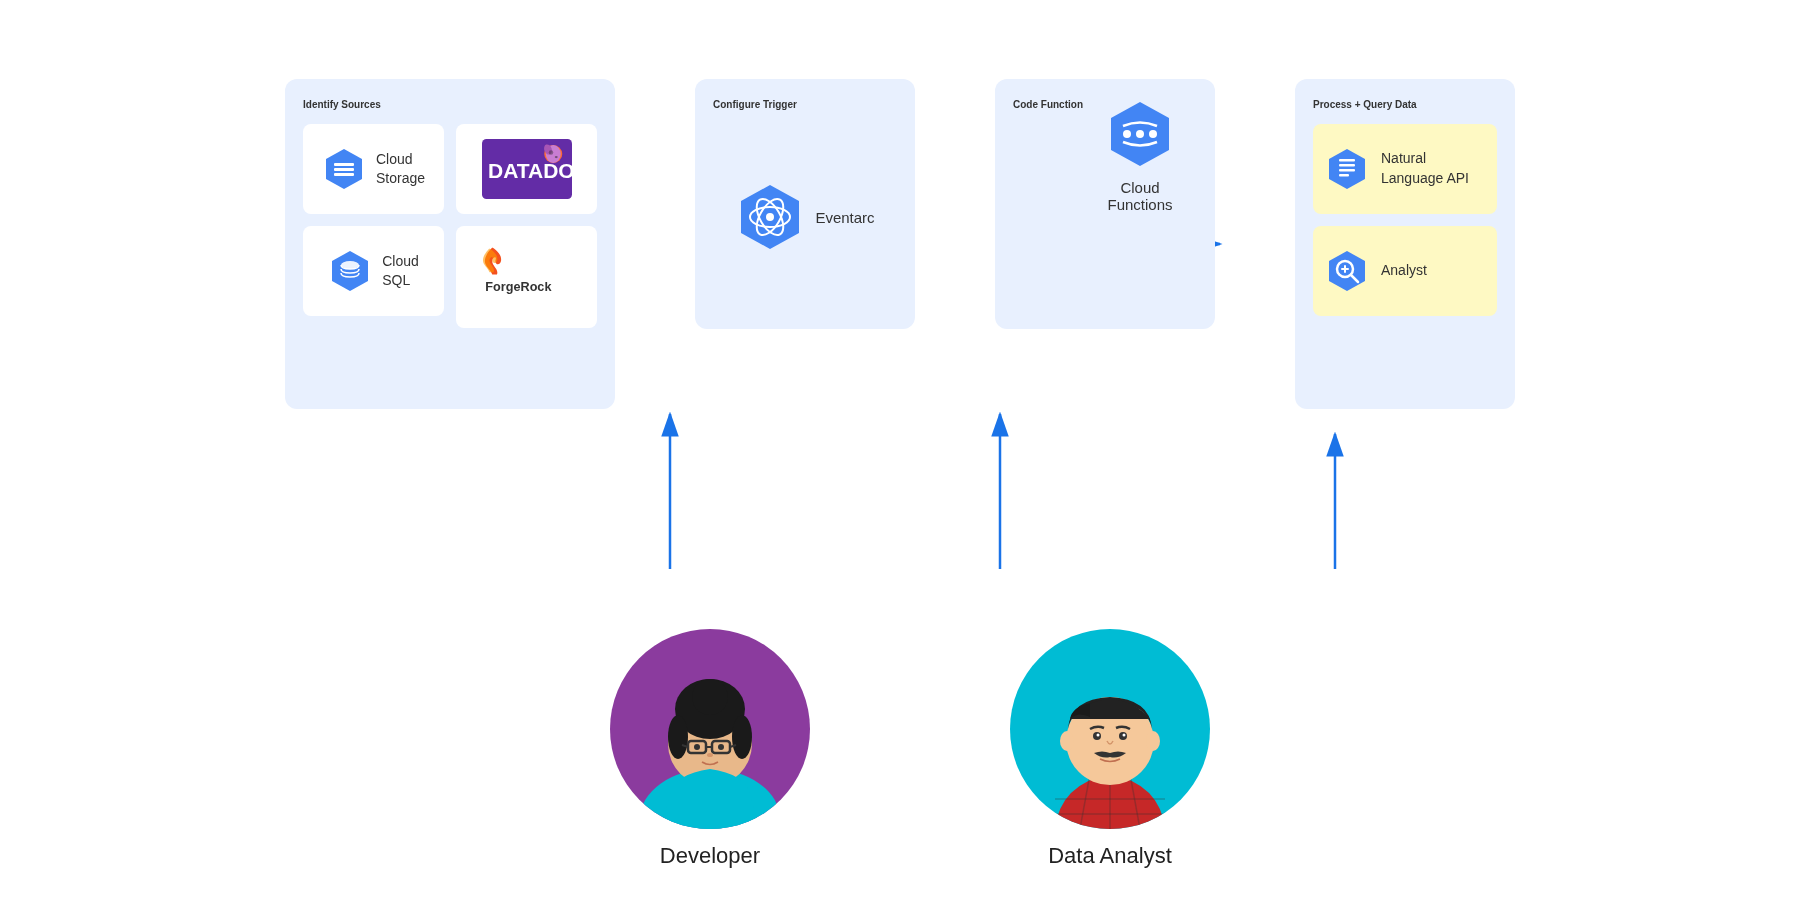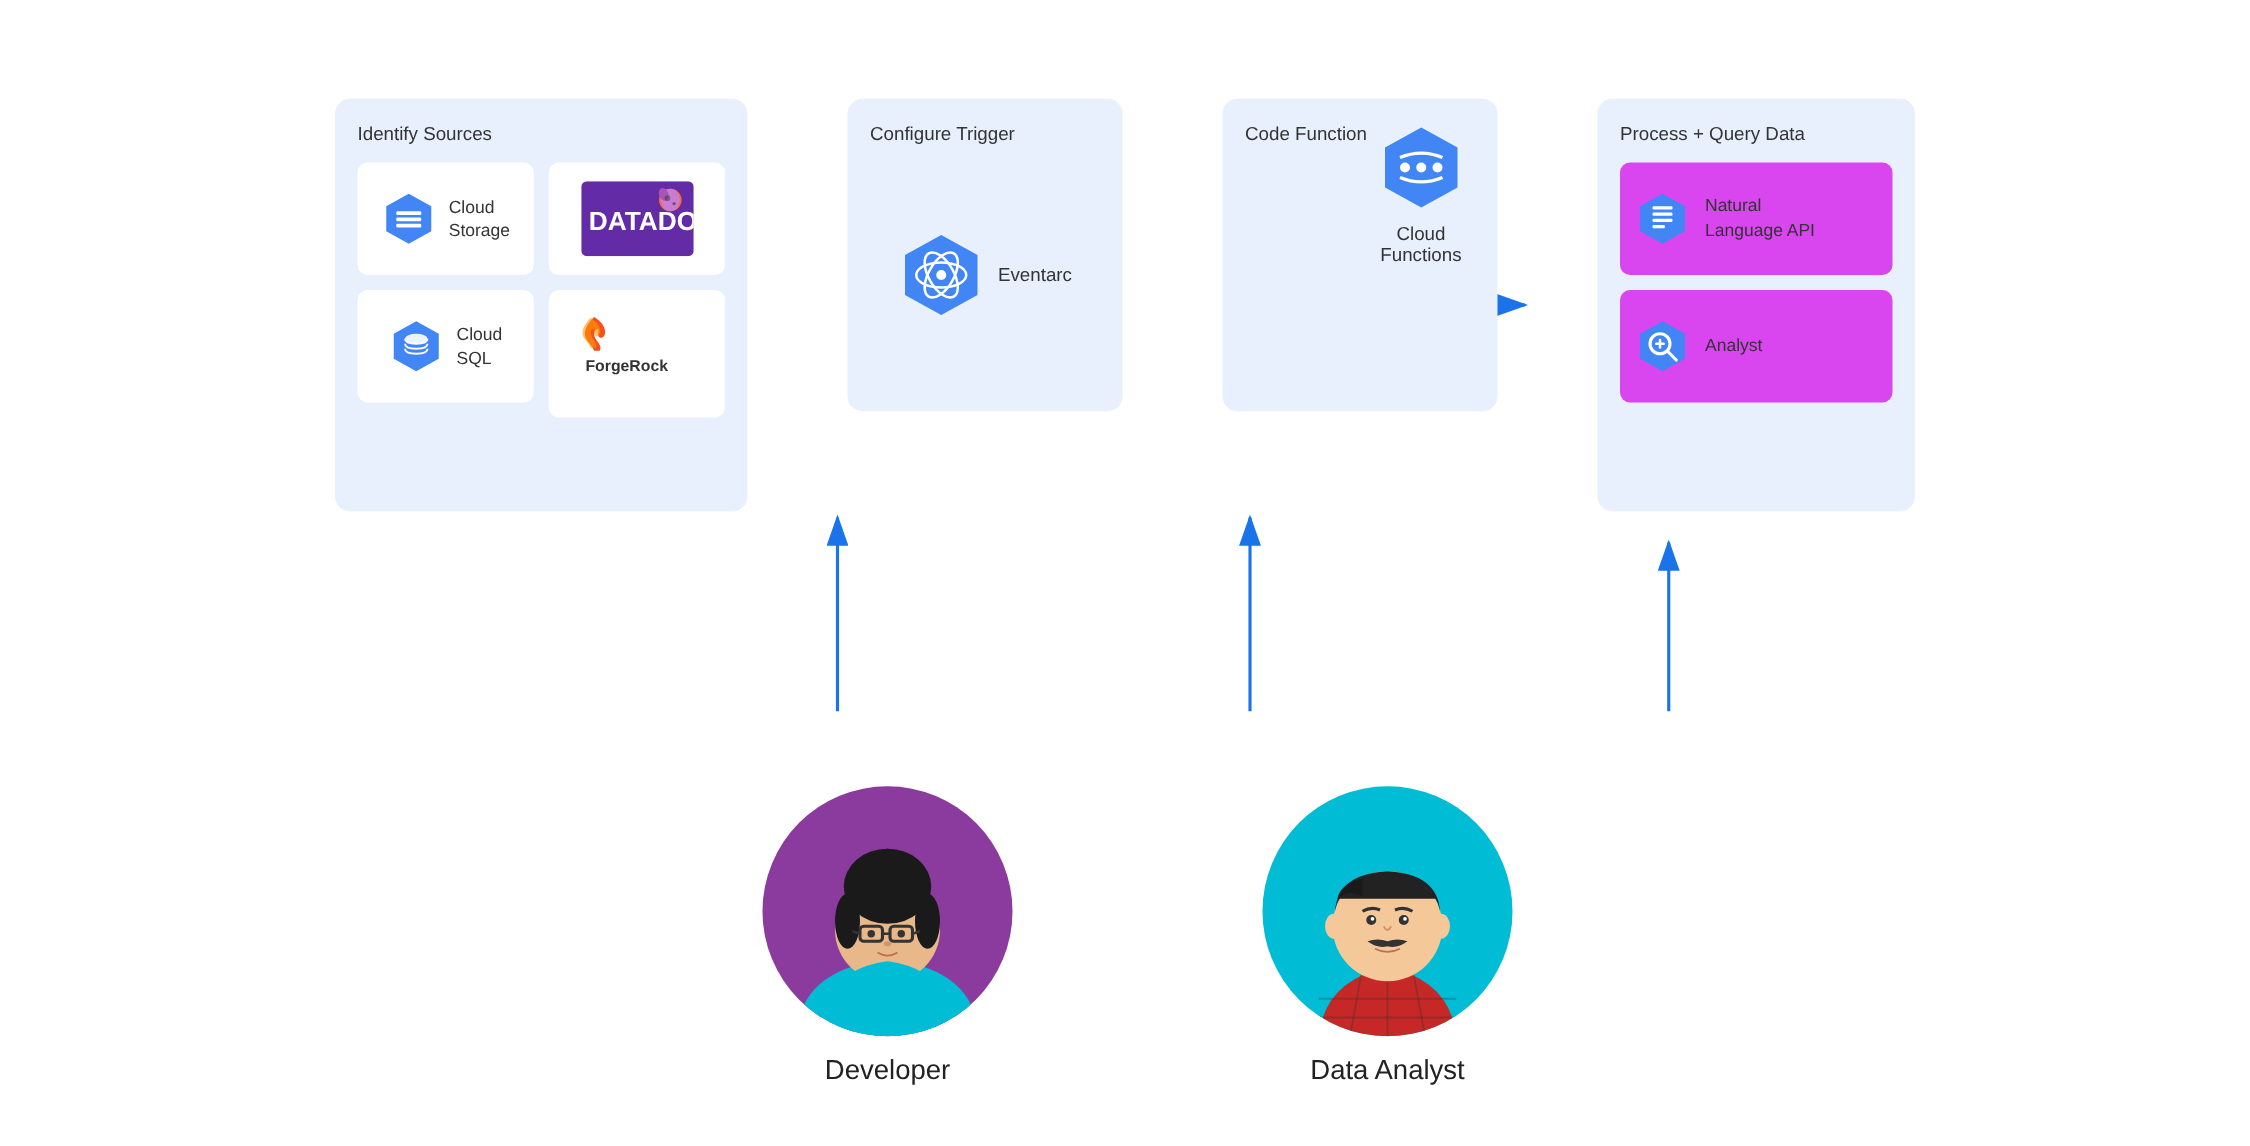--- a/index.html
+++ b/index.html
@@ -33,24 +33,24 @@
     }
 
     .stage-box {
       background: #e8f0fe;
       border-radius: 12px;
       padding: 20px 18px 18px 18px;
       position: relative;
     }
 
     .stage-title {
-      font-size: 15px;
+      font-size: 10px;
       color: #333;
       margin-bottom: 14px;
-      font-weight: 400;
+      font-weight: 700;
     }
 
     
     .identify-sources {
       width: 320px;
       height: 330px;
     }
 
     .sources-grid {
       display: grid;
@@ -105,21 +105,21 @@
       height: 330px;
     }
 
     .query-items {
       display: flex;
       flex-direction: column;
       gap: 12px;
     }
 
     .query-card {
-      background: #d946ef;
+      background: #fef9c3;
       border-radius: 8px;
       display: flex;
       align-items: center;
       gap: 12px;
       padding: 14px 12px;
       height: 90px;
     }
 
     .query-label {
       font-size: 14px;
@@ -302,21 +302,21 @@
 
           <path d="M18 27 Q35 20 52 27" stroke="white" stroke-width="2.5" fill="none"></path>
 
           <path d="M18 43 Q35 50 52 43" stroke="white" stroke-width="2.5" fill="none"></path>
         </svg>
         <div class="service-label" style="white-space:pre-line; text-align:center;">Cloud
 Functions</div>
       </div>
     </div>
 
-    <div class="stage-box process-query" style="width:254px; min-height:310px;">
+    <div class="stage-box process-query" style="width:220px; min-height:310px;">
       <div class="stage-title">Process + Query Data</div>
       <div class="query-items">
 
         <div class="query-card">
           <svg width="44" height="44" viewBox="0 0 44 44">
             <polygon points="22,2 40,12 40,32 22,42 4,32 4,12" fill="#4285f4"></polygon>
 
             <rect x="14" y="12" width="16" height="2.5" rx="1" fill="white"></rect>
             <rect x="14" y="17" width="16" height="2.5" rx="1" fill="white"></rect>
             <rect x="14" y="22" width="16" height="2.5" rx="1" fill="white"></rect>

